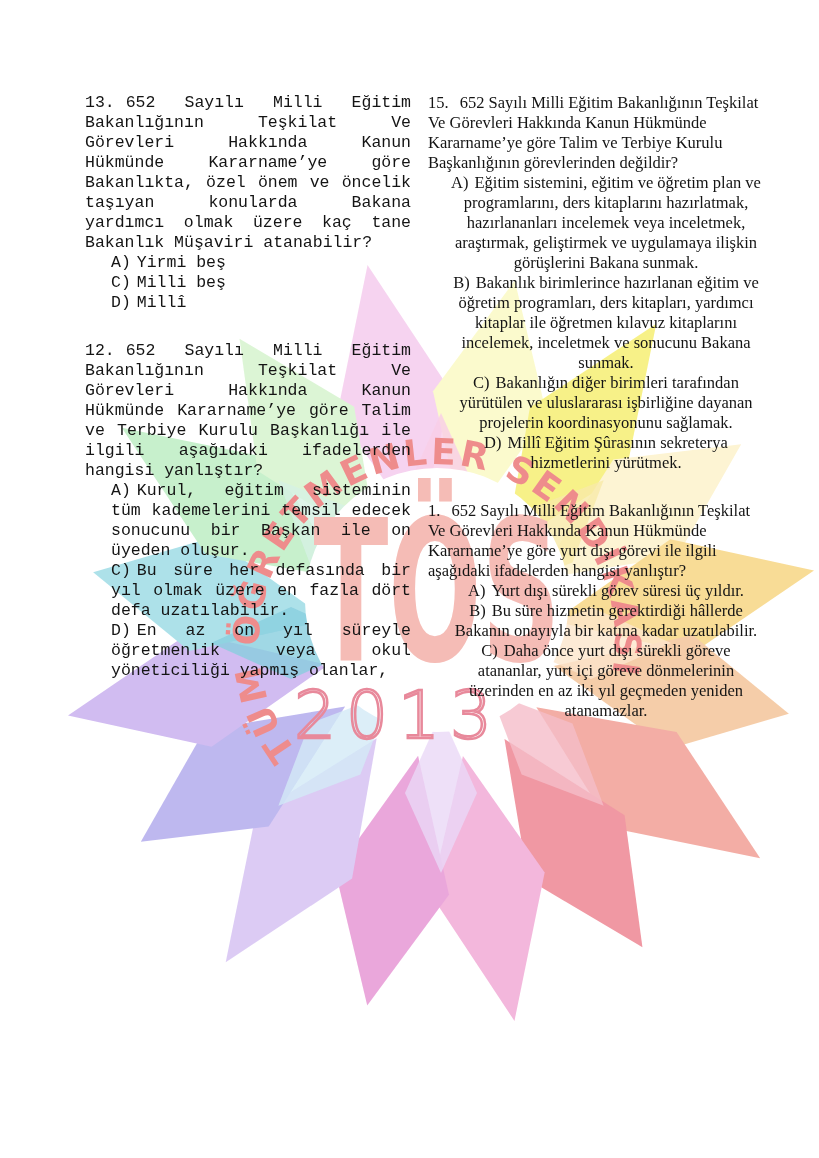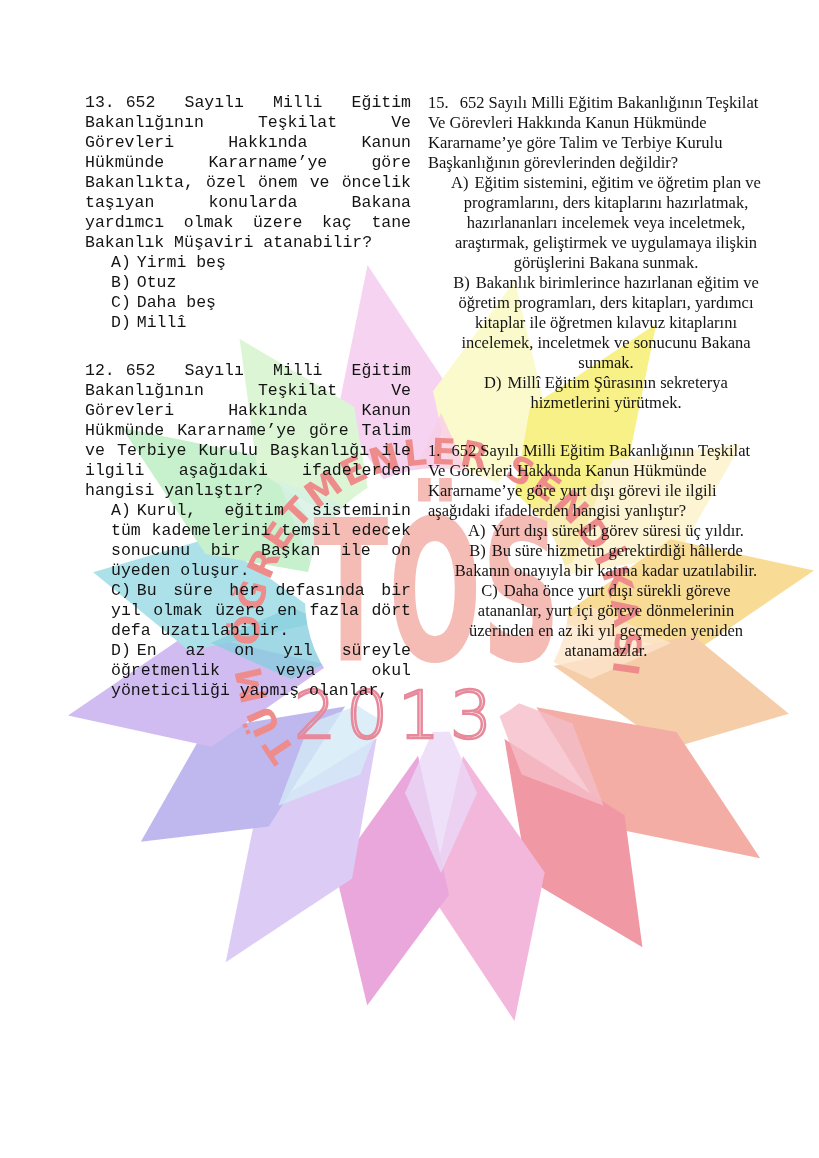--- a/index.html
+++ b/index.html
@@ -85,22 +85,21 @@
 
     <text class="wm-year" x="398" y="738" text-anchor="middle" fill="none" stroke-width="2.5" stroke="#e8899b">2013</text>
   </svg>
 
   <div class="col col-left">
 
     <section class="question">
       <p class="q-text"><span class="q-num">13.</span><span>652 Sayılı Milli Eğitim Bakanlığının Teşkilat Ve Görevleri Hakkında Kanun Hükmünde Kararname’ye göre Bakanlıkta, özel önem ve öncelik taşıyan konularda Bakana yardımcı olmak üzere kaç tane Bakanlık Müşaviri atanabilir?</span></p>
       <div class="options">
         <p class="option"><span class="opt-label">A)</span><span class="opt-text">Yirmi beş</span></p>
-        <p class="option"><span class="opt-label">B)</span><span class="opt-text">Otuz</span></p>
-        <p class="option"><span class="opt-label">C)</span><span class="opt-text">Daha beş</span></p>
+        <p class="option"><span class="opt-label">C)</span><span class="opt-text">Milli beş</span></p>
         <p class="option"><span class="opt-label">D)</span><span class="opt-text">Millî</span></p>
       </div>
     </section>
 
     <section class="question">
       <p class="q-text"><span class="q-num">12.</span><span>652 Sayılı Milli Eğitim Bakanlığının Teşkilat Ve Görevleri Hakkında Kanun Hükmünde Kararname’ye göre Talim ve Terbiye Kurulu Başkanlığı ile ilgili aşağıdaki ifadelerden hangisi yanlıştır?</span></p>
       <div class="options">
         <p class="option"><span class="opt-label">A)</span><span class="opt-text">Kurul, eğitim sisteminin tüm kademelerini temsil edecek sonucunu bir Başkan ile on üyeden oluşur.</span></p>
         <p class="option"><span class="opt-label">C)</span><span class="opt-text">Bu süre her defasında bir yıl olmak üzere en fazla dört defa uzatılabilir.</span></p>
         <p class="option"><span class="opt-label">D)</span><span class="opt-text">En az on yıl süreyle öğretmenlik veya okul yöneticiliği yapmış olanlar,</span></p>
@@ -109,20 +108,21 @@
 
   </div>
 
   <div class="col col-right">
 
     <section class="question">
       <p class="q-text"><span class="q-num">15.</span><span>652 Sayılı Milli Eğitim Bakanlığının Teşkilat Ve Görevleri Hakkında Kanun Hükmünde Kararname’ye göre Talim ve Terbiye Kurulu Başkanlığının görevlerinden değildir?</span></p>
       <div class="options">
         <p class="option"><span class="opt-label">A)</span><span class="opt-text">Eğitim sistemini, eğitim ve öğretim plan ve programlarını, ders kitaplarını hazırlatmak, hazırlananları incelemek veya inceletmek, araştırmak, geliştirmek ve uygulamaya ilişkin görüşlerini Bakana sunmak.</span></p>
         <p class="option"><span class="opt-label">B)</span><span class="opt-text">Bakanlık birimlerince hazırlanan eğitim ve öğretim programları, ders kitapları, yardımcı kitaplar ile öğretmen kılavuz kitaplarını incelemek, inceletmek ve sonucunu Bakana sunmak.</span></p>
+        <p class="option"><span class="opt-label">C)</span><span class="opt-text">Bakanlığın diğer birimleri tarafından yürütülen ve uluslararası işbirliğine dayanan projelerin koordinasyonunu sağlamak.</span></p>
         <p class="option"><span class="opt-label">D)</span><span class="opt-text">Millî Eğitim Şûrasının sekreterya hizmetlerini yürütmek.</span></p>
       </div>
     </section>
 
     <section class="question">
       <p class="q-text"><span class="q-num">1.</span><span>652 Sayılı Milli Eğitim Bakanlığının Teşkilat Ve Görevleri Hakkında Kanun Hükmünde Kararname’ye göre yurt dışı görevi ile ilgili aşağıdaki ifadelerden hangisi yanlıştır?</span></p>
       <div class="options">
         <p class="option"><span class="opt-label">A)</span><span class="opt-text">Yurt dışı sürekli görev süresi üç yıldır.</span></p>
         <p class="option"><span class="opt-label">B)</span><span class="opt-text">Bu süre hizmetin gerektirdiği hâllerde Bakanın onayıyla bir katına kadar uzatılabilir.</span></p>
         <p class="option"><span class="opt-label">C)</span><span class="opt-text">Daha önce yurt dışı sürekli göreve atananlar, yurt içi göreve dönmelerinin üzerinden en az iki yıl geçmeden yeniden atanamazlar.</span></p>

